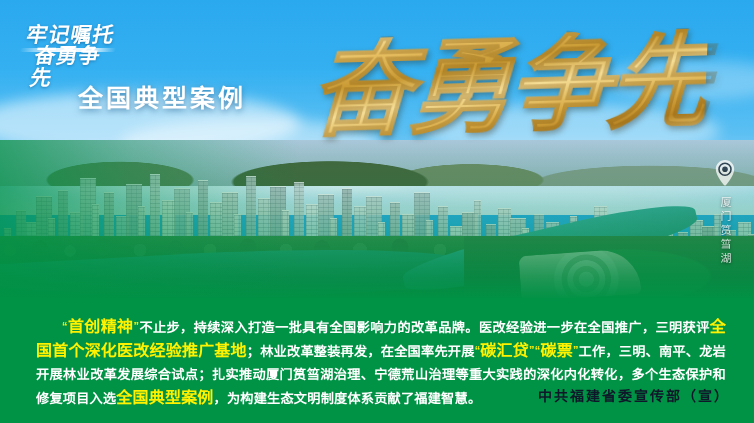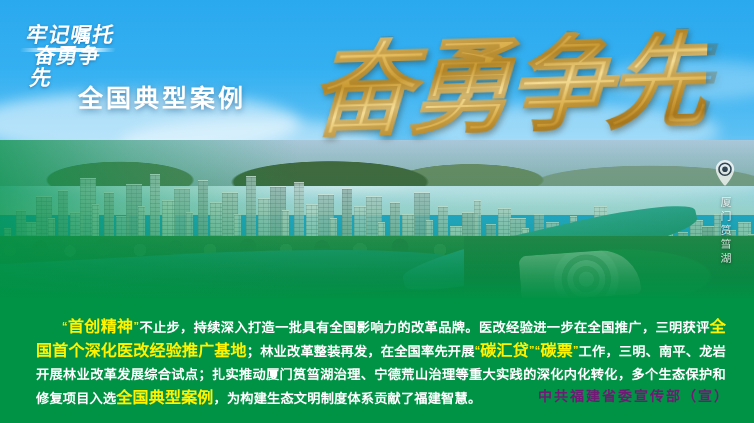--- a/index.html
+++ b/index.html
@@ -156,21 +156,21 @@
   .body{
     position:absolute;left:36px;top:302px;width:690px;
     color:#ffffff;font-size:13.2px;line-height:23px;font-weight:bold;
     text-align:justify;letter-spacing:.2px;
   }
   .body .hl{color:#fff200;font-size:16px;}
   .body .q{font-size:11px;vertical-align:top;}
   .indent{display:inline-block;width:26px;}
 
   .credit{
-    position:absolute;right:24px;bottom:18px;color:#701a75;
+    position:absolute;right:24px;bottom:18px;color:#0f172a;
     font-size:14px;font-weight:bold;letter-spacing:2px;
   }
 </style>
 </head>
 <body>
 
 <div class="poster">
 
   <div class="sky">
     <div class="cloud c1"></div>

